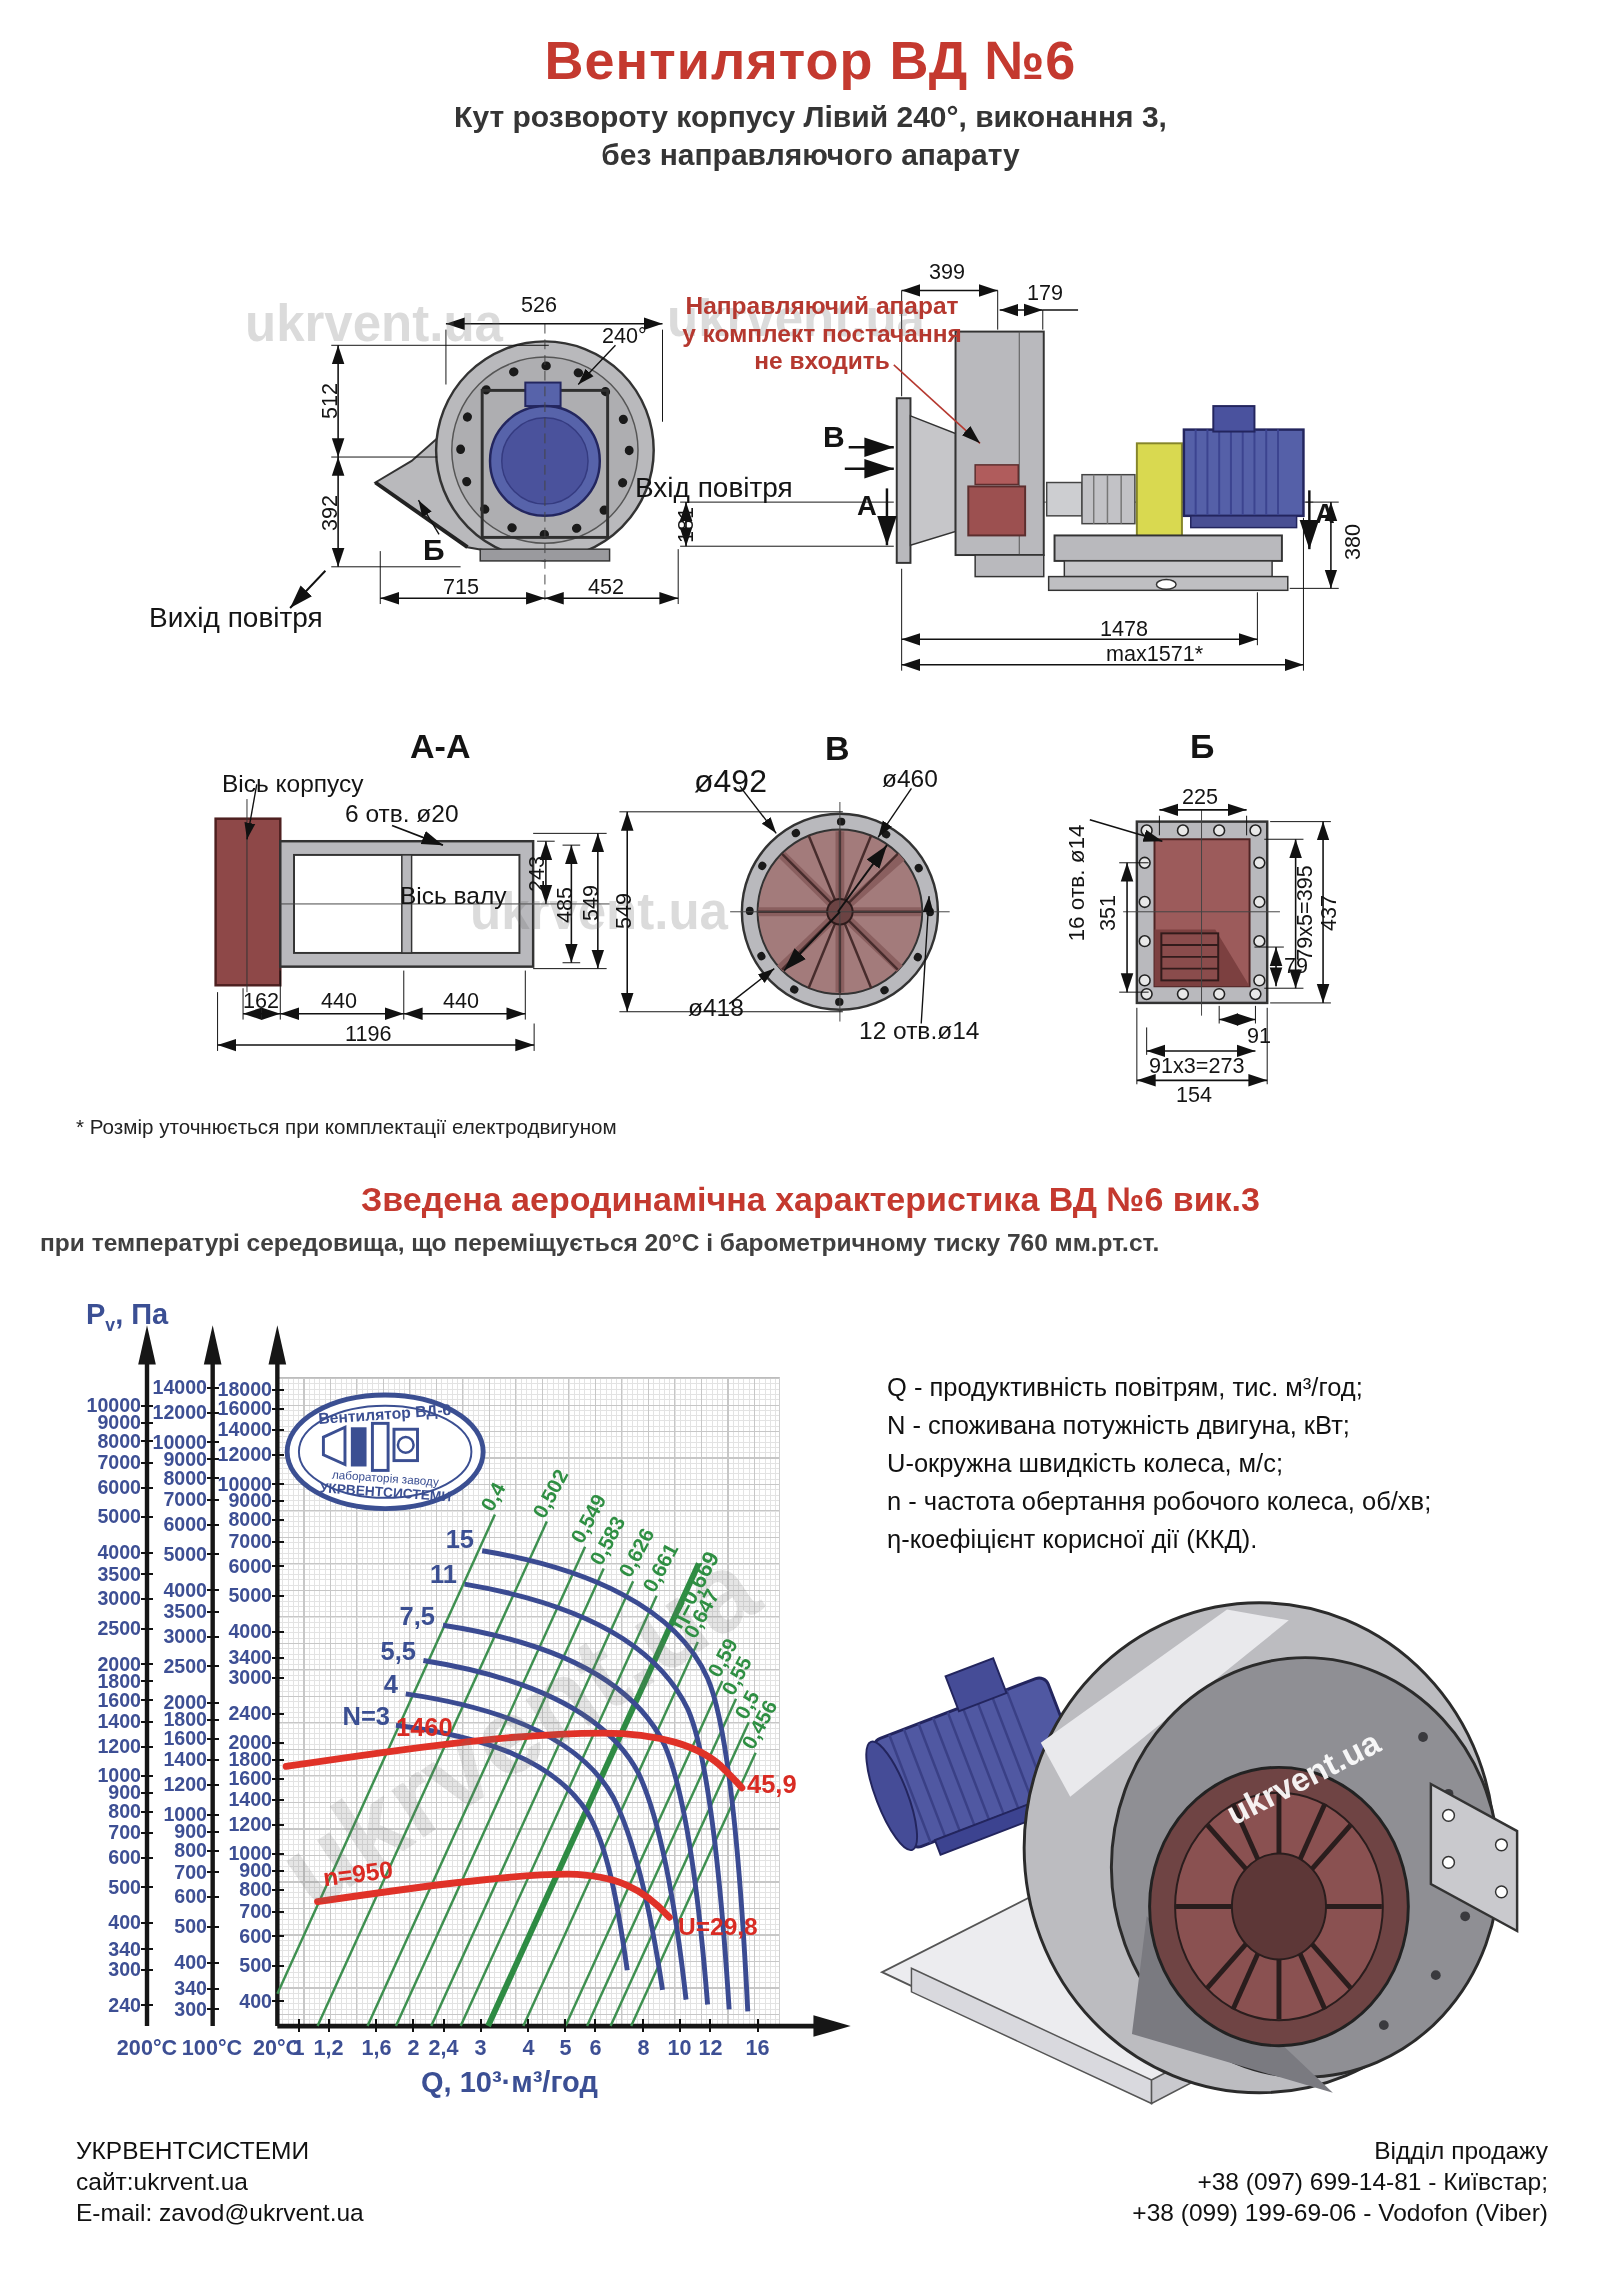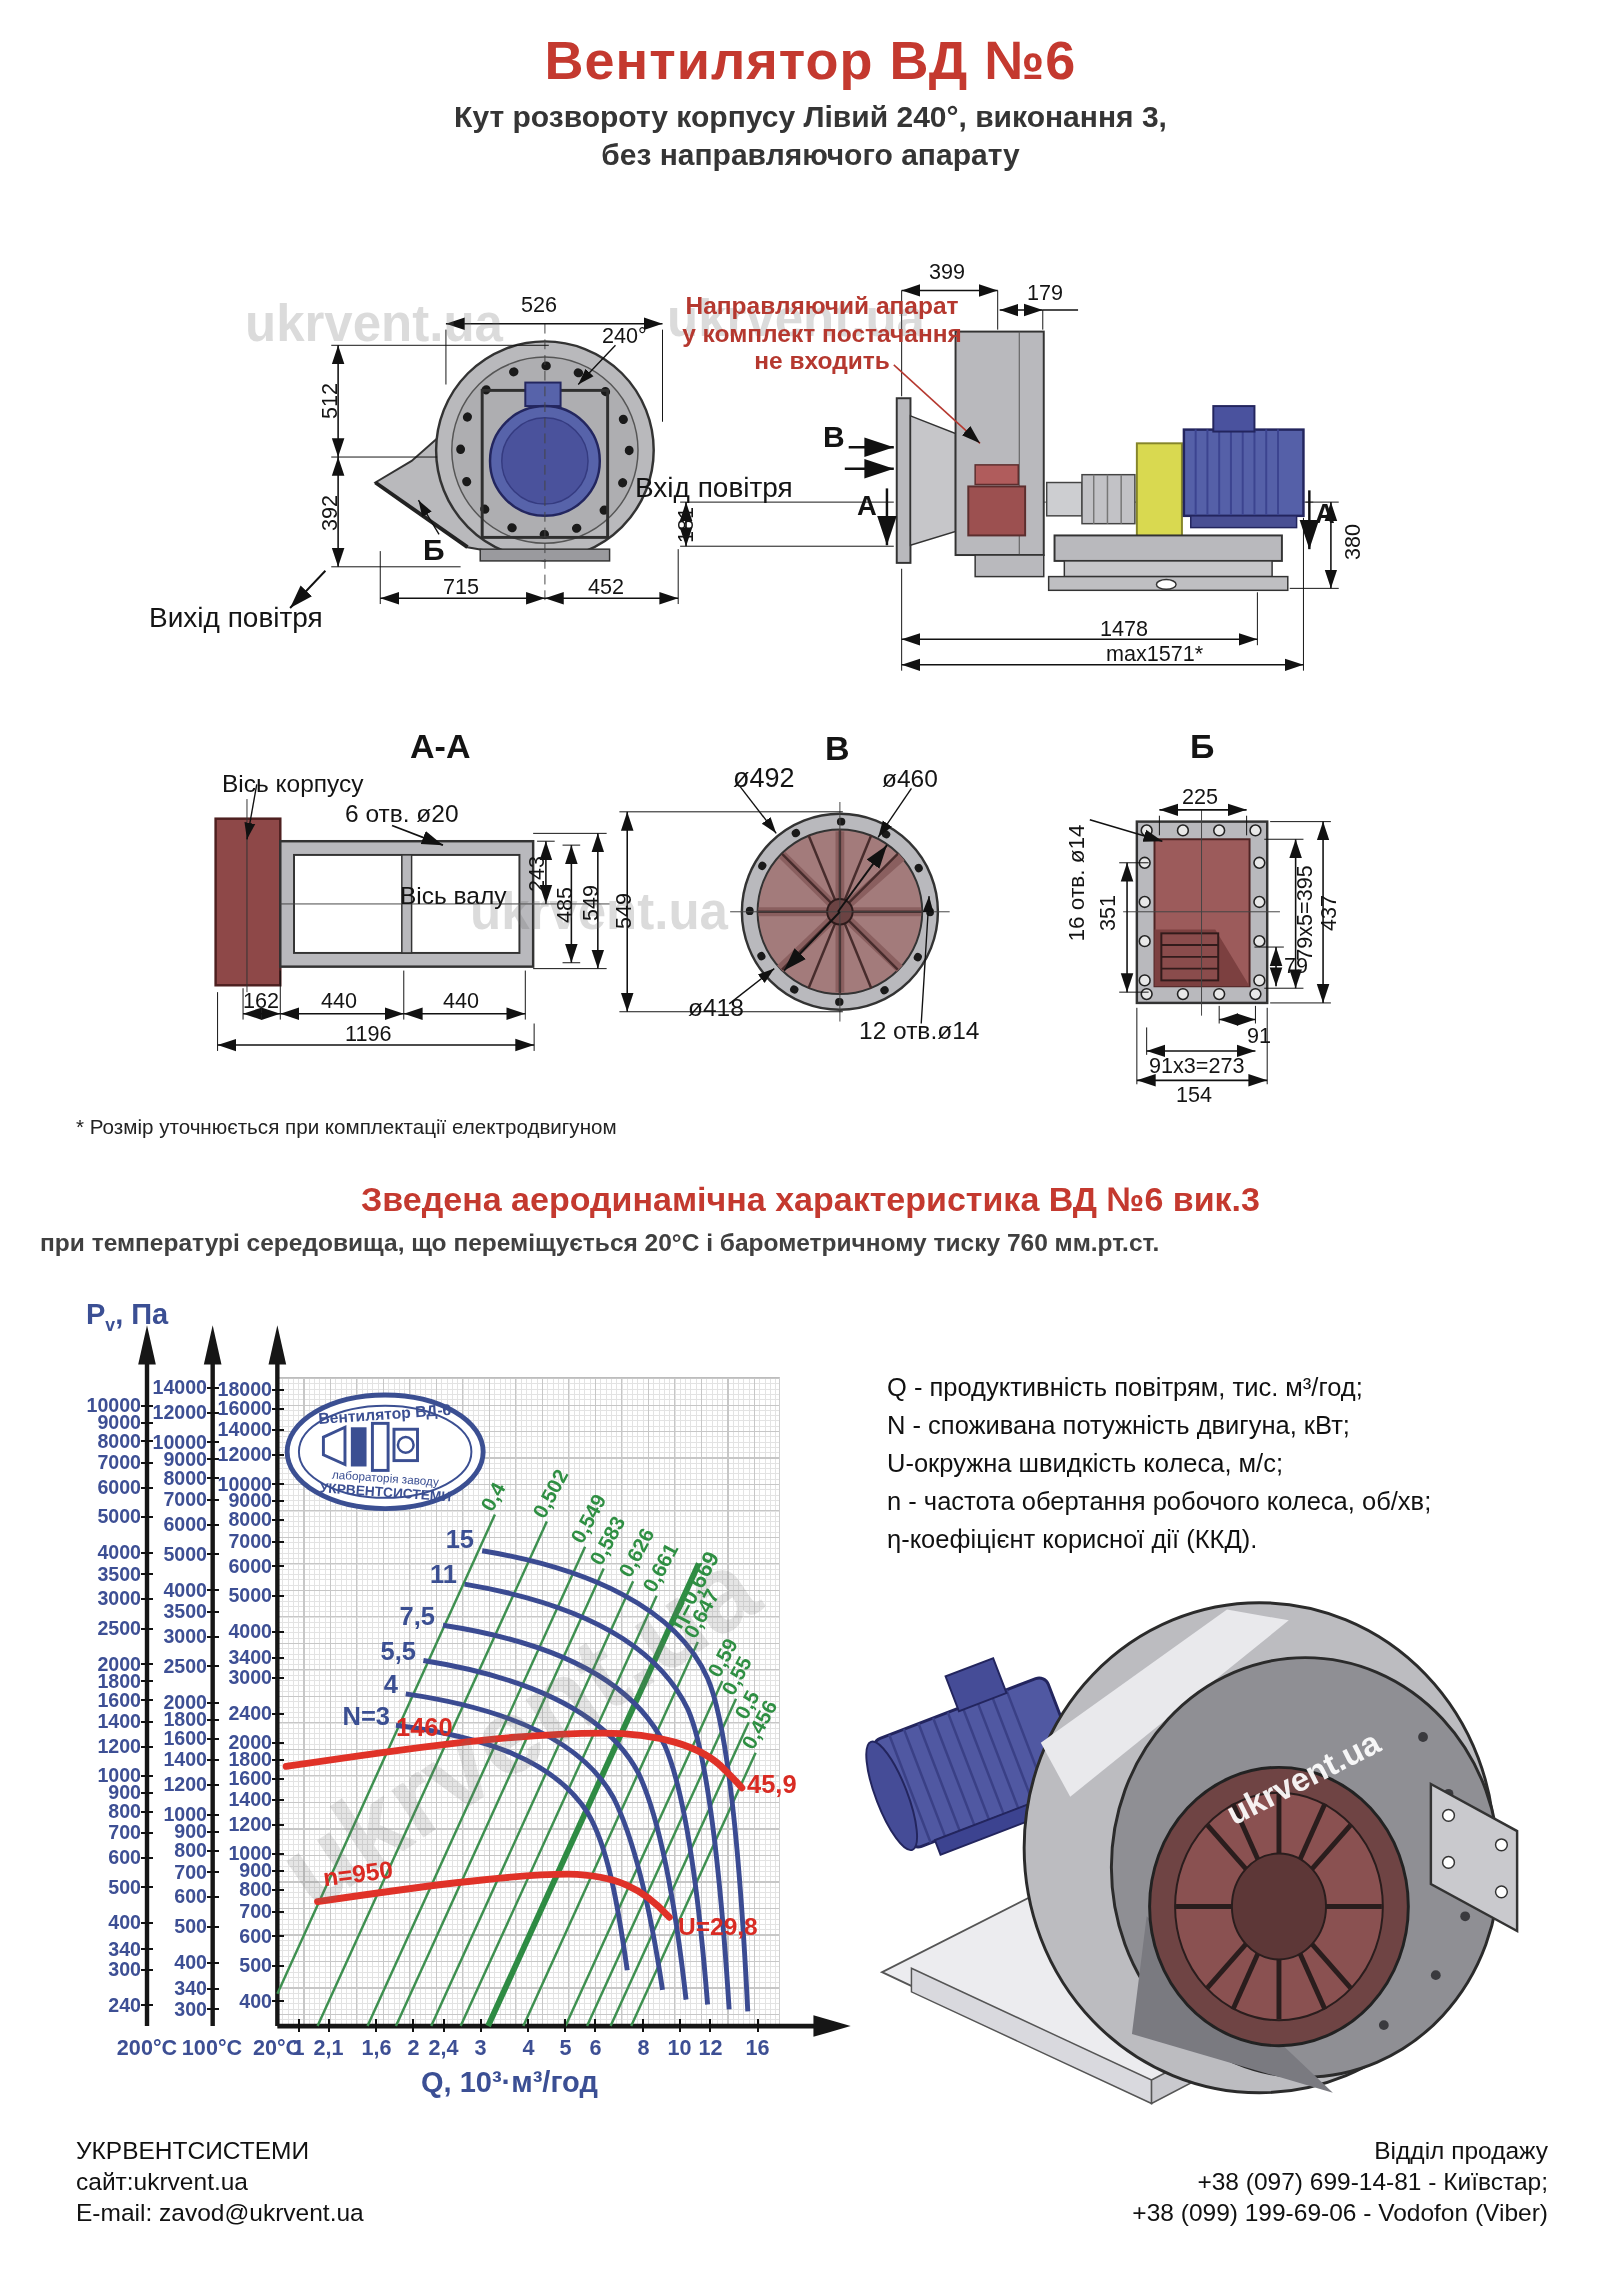--- a/index.html
+++ b/index.html
@@ -384,21 +384,21 @@
   <span class="abs dim" style="left:400px;top:882px;font-size:24.5px;">Вісь валу</span>
   <span class="abs dim rot" style="left:519px;top:861px;">243</span>
   <span class="abs dim rot" style="left:547px;top:892px;">485</span>
   <span class="abs dim rot" style="left:573px;top:890px;">549</span>
   <span class="abs dim" style="left:243px;top:988px;">162</span>
   <span class="abs dim" style="left:321px;top:988px;">440</span>
   <span class="abs dim" style="left:443px;top:988px;">440</span>
   <span class="abs dim" style="left:345px;top:1021px;">1196</span>
 
   <span class="abs sec" style="left:825px;top:729px;">В</span>
-  <span class="abs dim" style="left:694px;top:763px;font-size:27px;margin-left:39px;">ø492</span>
+  <span class="abs dim" style="left:694px;top:763px;font-size:32px;">ø492</span>
   <span class="abs dim" style="left:882px;top:765px;font-size:24.5px;">ø460</span>
   <span class="abs dim" style="left:688px;top:994px;font-size:24.5px;">ø418</span>
   <span class="abs dim" style="left:859px;top:1017px;font-size:24.5px;">12 отв.ø14</span>
   <span class="abs dim rot" style="left:606px;top:898px;">549</span>
 
   <span class="abs sec" style="left:1190px;top:727px;">Б</span>
   <span class="abs dim" style="left:1182px;top:784px;">225</span>
   <span class="abs dim rot" style="left:1019px;top:870px;font-size:22.5px;">16 отв. ø14</span>
   <span class="abs dim rot" style="left:1090px;top:900px;">351</span>
   <span class="abs dim rot" style="left:1257px;top:900px;">79x5=395</span>
@@ -603,21 +603,21 @@
       <div class="tmark" style="left: 272px; top: 1911px; width: 11.8px; height: 2px;"></div>
       <div class="tick-y" style="left: 209px; top: 1925px;">600</div>
       <div class="tmark" style="left: 272px; top: 1935px; width: 11.8px; height: 2px;"></div>
       <div class="tick-y" style="left: 209px; top: 1954px;">500</div>
       <div class="tmark" style="left: 272px; top: 1965px; width: 11.8px; height: 2px;"></div>
       <div class="tick-y" style="left: 209px; top: 1990px;">400</div>
       <div class="tmark" style="left: 272px; top: 2000px; width: 11.8px; height: 2px;"></div>
       <div class="temp" style="left: 240px; top: 2035px;">20°С</div>
       <div class="tick-x" style="left: 276px; top: 2035px;">1</div>
       <div class="tmark" style="left: 298px; top: 2019px; width: 2px; height: 12.7px;"></div>
-      <div class="tick-x" style="left: 306px; top: 2035px;">2,1</div>
+      <div class="tick-x" style="left: 306px; top: 2035px;">1,2</div>
       <div class="tmark" style="left: 328px; top: 2019px; width: 2px; height: 12.7px;"></div>
       <div class="tick-x" style="left: 354px; top: 2035px;">1,6</div>
       <div class="tmark" style="left: 375px; top: 2019px; width: 2px; height: 12.7px;"></div>
       <div class="tick-x" style="left: 391px; top: 2035px;">2</div>
       <div class="tmark" style="left: 412px; top: 2019px; width: 2px; height: 12.7px;"></div>
       <div class="tick-x" style="left: 421px; top: 2035px;">2,4</div>
       <div class="tmark" style="left: 443px; top: 2019px; width: 2px; height: 12.7px;"></div>
       <div class="tick-x" style="left: 458px; top: 2035px;">3</div>
       <div class="tmark" style="left: 480px; top: 2019px; width: 2px; height: 12.7px;"></div>
       <div class="tick-x" style="left: 506px; top: 2035px;">4</div>

